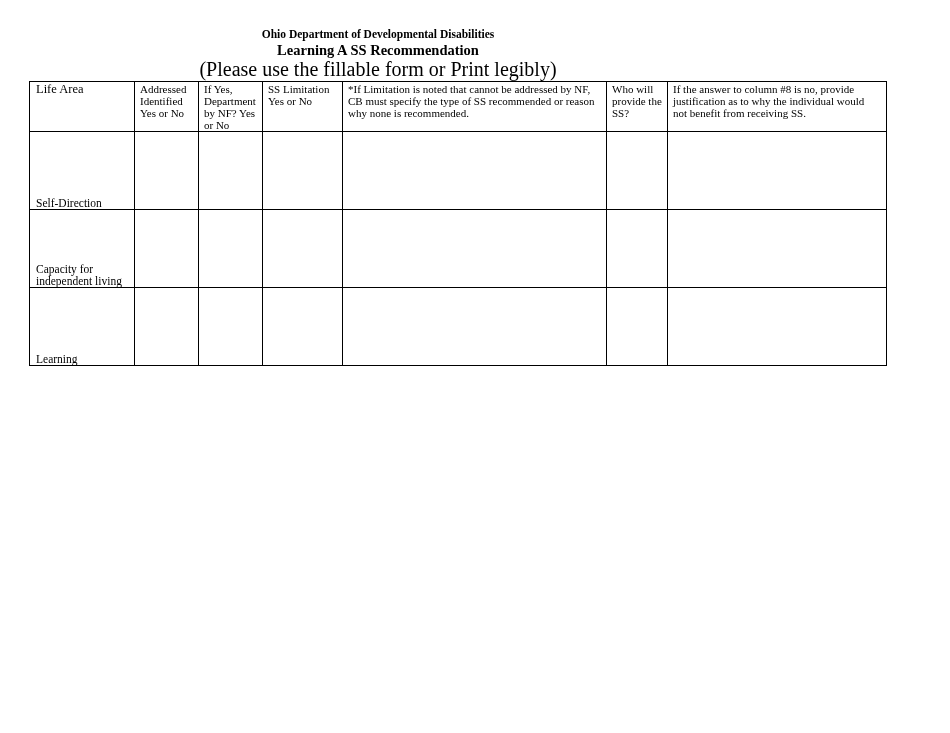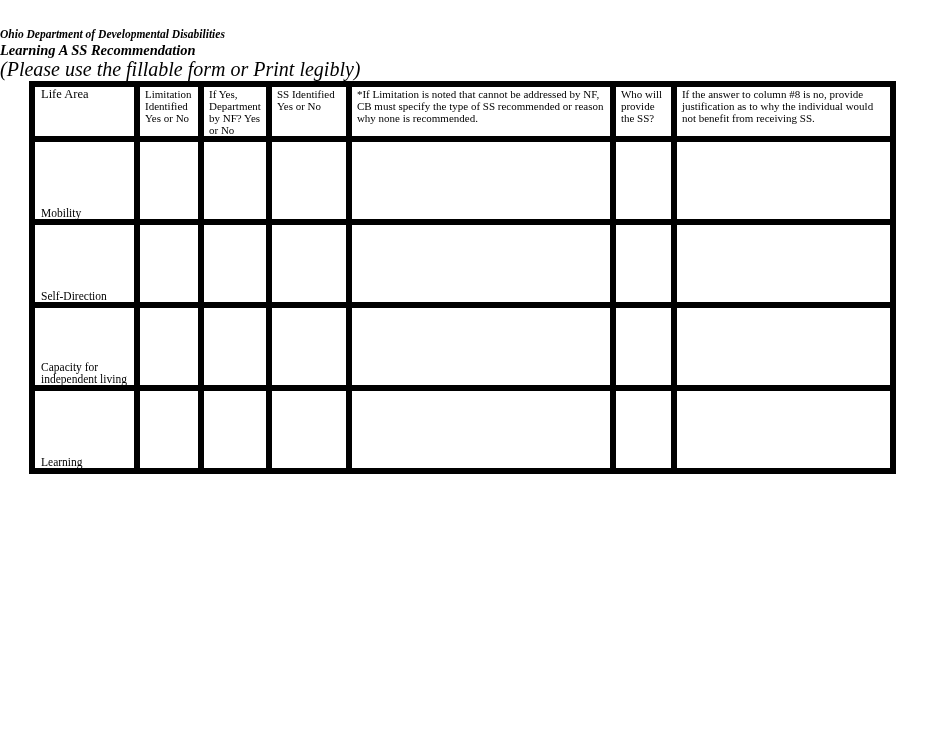--- a/index.html
+++ b/index.html
@@ -1,22 +1,22 @@
 <!DOCTYPE html>
 <html><head>
 <meta charset="utf-8">
 <style>
   html, body { margin:0; padding:0; background:#fff; }
   body { width:950px; height:733px; position:relative; font-family:"Liberation Serif", serif; color:#000; overflow:hidden; }
-  .hdr { position:absolute; left:0; width:756px; text-align:left; white-space:nowrap;font-style:italic; }
+  .hdr { position:absolute; left:0; width:756px; text-align:center; white-space:nowrap; }
   .h1 { top:28px; font-size:11.5px; font-weight:bold; }
   .h2 { top:42px; font-size:14.5px; font-weight:bold; }
   .h3 { top:58px; font-size:20px; }
   table { position:absolute; left:29px; top:81px; border-collapse:collapse; table-layout:fixed; }
-  td, th { border:6px solid #000000; padding:0; vertical-align:top; font-weight:normal; text-align:left; font-size:11px; line-height:12px; }
+  td, th { border:1px solid #000000; padding:0; vertical-align:top; font-weight:normal; text-align:left; font-size:11px; line-height:12px; }
   th > div { padding:1px 5px 0 5px; }
   th.la > div { font-size:12.5px; line-height:13px; padding-left:6px; }
   tr.head th { height:47px; }
   tr.row td { height:77px; }
   td.area { vertical-align:bottom; font-size:11.5px; line-height:12px; }
   td.area > div { padding:0 6px 0 6px; }
 </style>
 </head>
 <body>
 
@@ -33,48 +33,37 @@
       <col style="width:264px">
       <col style="width:61px">
       <col style="width:219px">
   </colgroup>
   <tbody>
       <tr class="head">
     <th class="la">
           <div>Life Area</div>
         </th>
     <th>
-          <div>Limitation Identified Yes or No</div>
+          <div>Addressed Identified Yes or No</div>
         </th>
     <th>
           <div>If Yes, Department by NF? Yes or No</div>
         </th>
     <th>
-          <div>SS Identified Yes or No</div>
+          <div>SS Limitation Yes or No</div>
         </th>
     <th>
           <div>*If Limitation is noted that cannot be addressed by NF, CB must specify the type of SS recommended or reason why none is recommended.</div>
         </th>
     <th>
           <div>Who will provide the SS?</div>
         </th>
     <th>
           <div>If the answer to column #8 is no, provide justification as to why the individual would not benefit from receiving SS.</div>
         </th>
-  </tr>
-  <tr class="row">
-    <td class="area">
-          <div>Mobility</div>
-        </td>
-    <td></td>
-    <td></td>
-    <td></td>
-    <td></td>
-    <td></td>
-    <td></td>
   </tr>
   <tr class="row">
     <td class="area">
           <div>Self-Direction</div>
         </td>
     <td></td>
     <td></td>
     <td></td>
     <td></td>
     <td></td>

